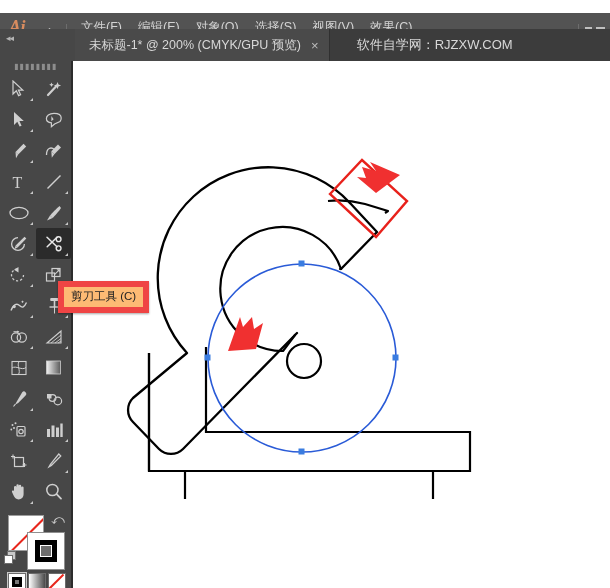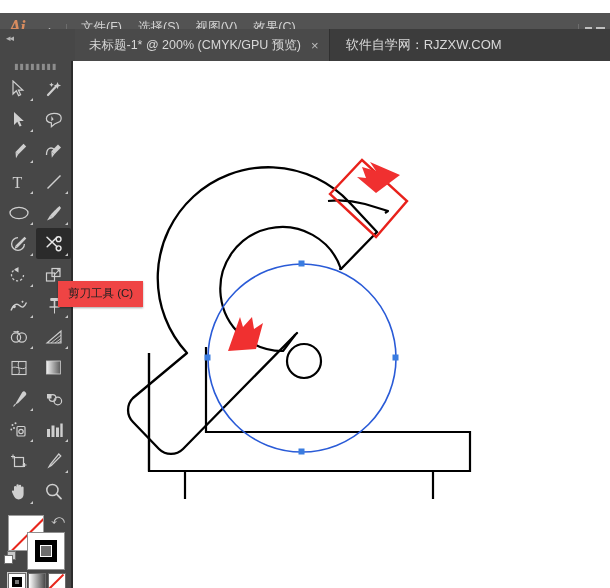--- a/index.html
+++ b/index.html
@@ -125,21 +125,21 @@
   .tab-close {
     margin-left: 10px;
     font-size: 13px;
     color: #bdbdbd;
     line-height: 1;
     cursor: pointer;
   }
   .tab.promo {
     color: #d8d8d8;
     font-size: 13px;
-    padding-left: 16px;
+    padding-left: 27px;
   }
 
   
   .toolpanel {
     position: absolute;
     left: 0; top: 61px;
     width: 73px;
     height: 527px;
     background: #474747;
     border-right: 2px solid #2c2c2c;
@@ -178,22 +178,22 @@
     right: 3px; bottom: 3px;
     width: 0; height: 0;
     border-left: 3.5px solid transparent;
     border-bottom: 3.5px solid #c8c8c8;
   }
 
   
   .tooltip {
     position: absolute;
     left: 58px; top: 220px;
-    background: #ef4444;
-    border: 3px solid #ef4444;
+    background: #fdba74;
+    border: 6px solid #ef4444;
     color: #222;
     font-size: 11.5px;
     padding: 2px 7px 3px 7px;
     white-space: nowrap;
     z-index: 60;
     box-shadow: 0 1px 2px rgba(0,0,0,0.35);
   }
 
   
   .color-area {
@@ -308,20 +308,22 @@
 <div class="menubar">
   <div class="ai-logo">Ai</div>
   <div class="home-icon">
     <svg width="17" height="15" viewBox="0 0 17 15">
       <path d="M8.5 1 L16 7.5 L13.8 7.5 L13.8 14 L10.3 14 L10.3 9.4 L6.7 9.4 L6.7 14 L3.2 14 L3.2 7.5 L1 7.5 Z" fill="#cfcfcf"></path>
     </svg>
   </div>
   <div class="vdivider"></div>
   <div class="menu-items">
     <div class="menu-item">文件(F)</div>
+    <div class="menu-item">编辑(E)</div>
+    <div class="menu-item">对象(O)</div>
     <div class="menu-item">选择(S)</div>
     <div class="menu-item">视图(V)</div>
     <div class="menu-item">效果(C)</div>
   </div>
   <div class="menubar-right">
     <div class="vdivider"></div>
     <div class="ws-switch">
       <i class="ws-a"></i>
       <div class="ws-col">
           <i class="ws-b"></i>

